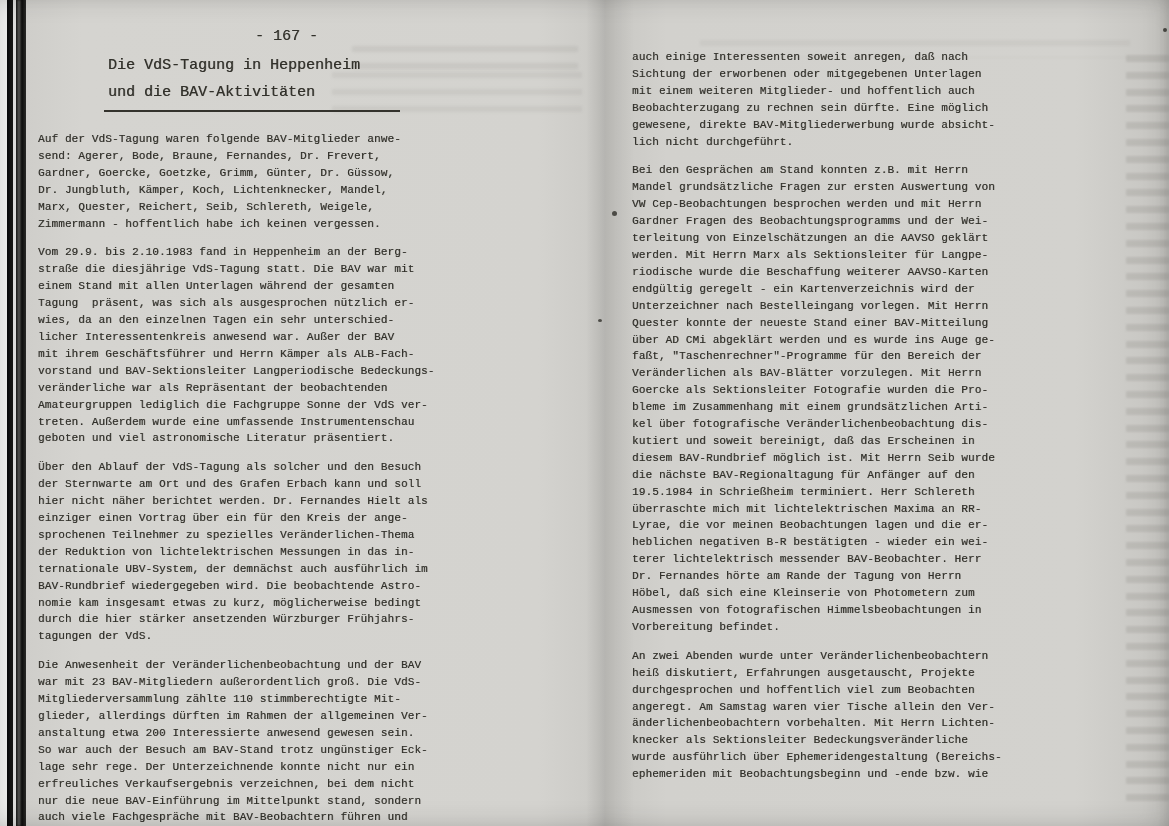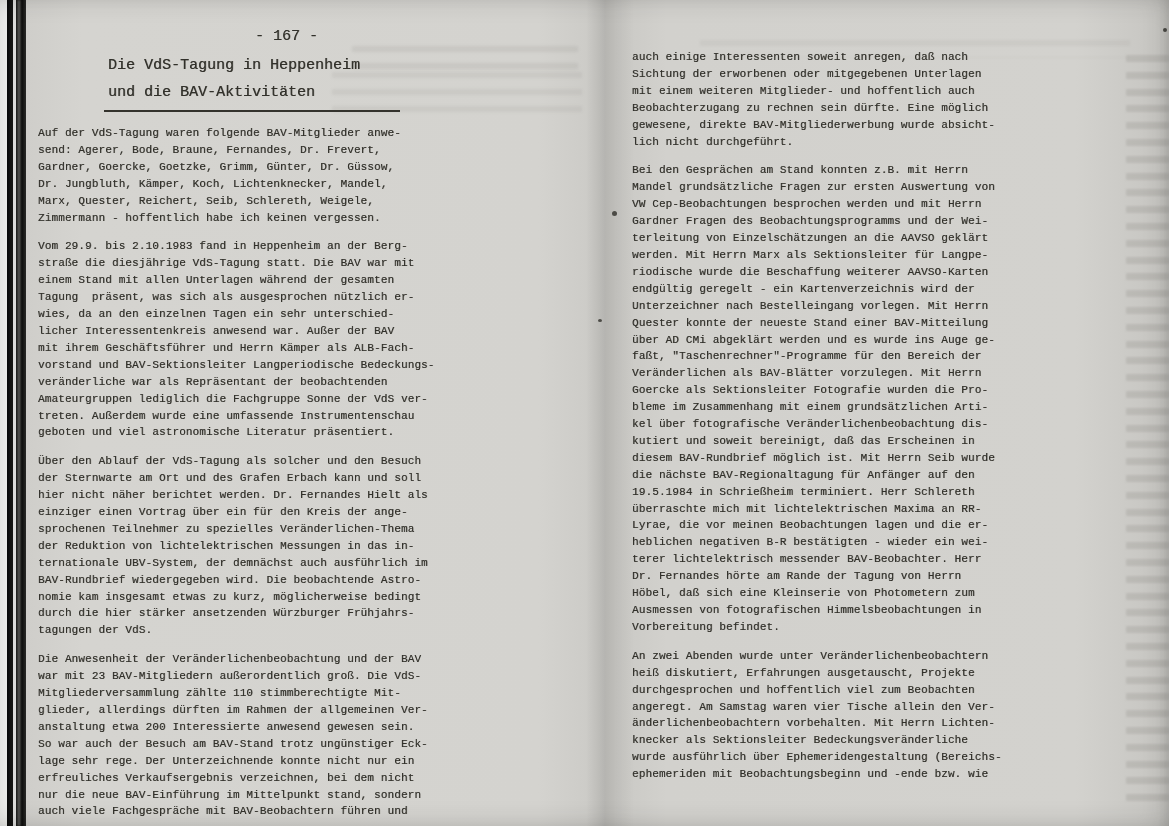--- a/index.html
+++ b/index.html
@@ -90,21 +90,21 @@
   .heading {
     margin: 7px 0 0 70px;
     font-size: 15px; line-height: 27px; white-space: pre;
     text-shadow: 0.5px 0 0 rgba(45,43,37,0.6);
   }
   .heading-underline {
     margin: 4px 0 0 66px; width: 296px; height: 2px;
     background: #34332d;
   }
 
-  .body-text { margin-top: 13px; }
+  .body-text { margin-top: 19px; }
   .page-right .body-text { margin-top: 16px; }
 
   .para {
     margin: 0 0 12px 0;
     font-size: 11px; line-height: 16.9px;
     letter-spacing: 0.12px;
     white-space: pre;
     text-shadow: 0.45px 0 0 rgba(45,43,37,0.5);
   }
 </style>

